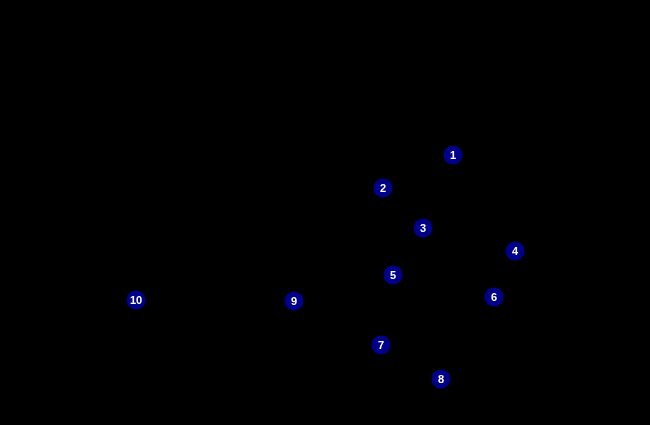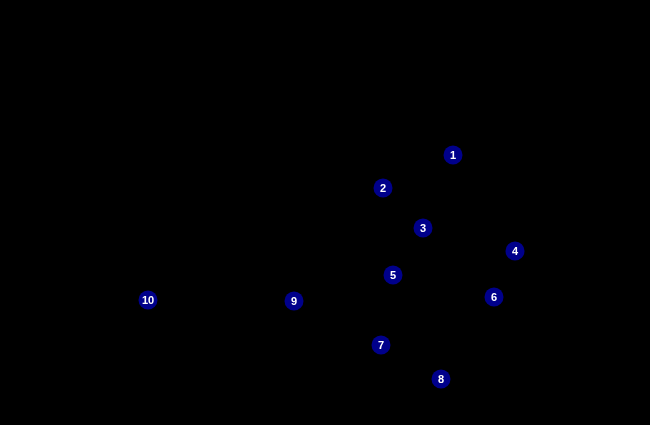--- a/index.html
+++ b/index.html
@@ -40,14 +40,14 @@
 <div id="screen" style="background: rgb(0, 0, 0); width: 650px; height: 425px;">
     <div class="som-marker" style="left: 453px; top: 155px; background: rgb(0, 0, 139); color: rgb(255, 255, 255);">1</div>
     <div class="som-marker" style="left: 383px; top: 188px; background: rgb(0, 0, 139); color: rgb(255, 255, 255);">2</div>
     <div class="som-marker" style="left: 423px; top: 228px; background: rgb(0, 0, 139); color: rgb(255, 255, 255);">3</div>
     <div class="som-marker" style="left: 515px; top: 251px; background: rgb(0, 0, 139); color: rgb(255, 255, 255);">4</div>
     <div class="som-marker" style="left: 393px; top: 275px; background: rgb(0, 0, 139); color: rgb(255, 255, 255);">5</div>
     <div class="som-marker" style="left: 494px; top: 297px; background: rgb(0, 0, 139); color: rgb(255, 255, 255);">6</div>
     <div class="som-marker" style="left: 381px; top: 345px; background: rgb(0, 0, 139); color: rgb(255, 255, 255);">7</div>
     <div class="som-marker" style="left: 441px; top: 379px; background: rgb(0, 0, 139); color: rgb(255, 255, 255);">8</div>
     <div class="som-marker" style="left: 294px; top: 301px; background: rgb(0, 0, 139); color: rgb(255, 255, 255);">9</div>
-    <div class="som-marker" style="left: 148px; top: 300px; background: rgb(0, 0, 139); color: rgb(255, 255, 255);">10</div>
+    <div class="som-marker" style="left: 136px; top: 300px; background: rgb(0, 0, 139); color: rgb(255, 255, 255);">10</div>
   </div>
 
 </body></html>

